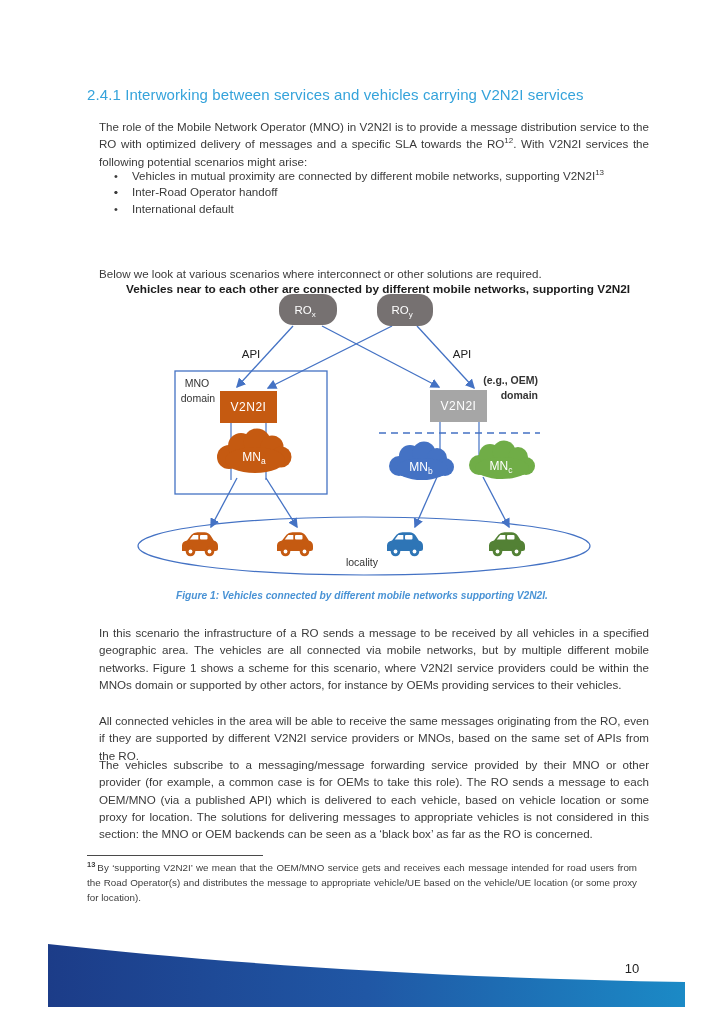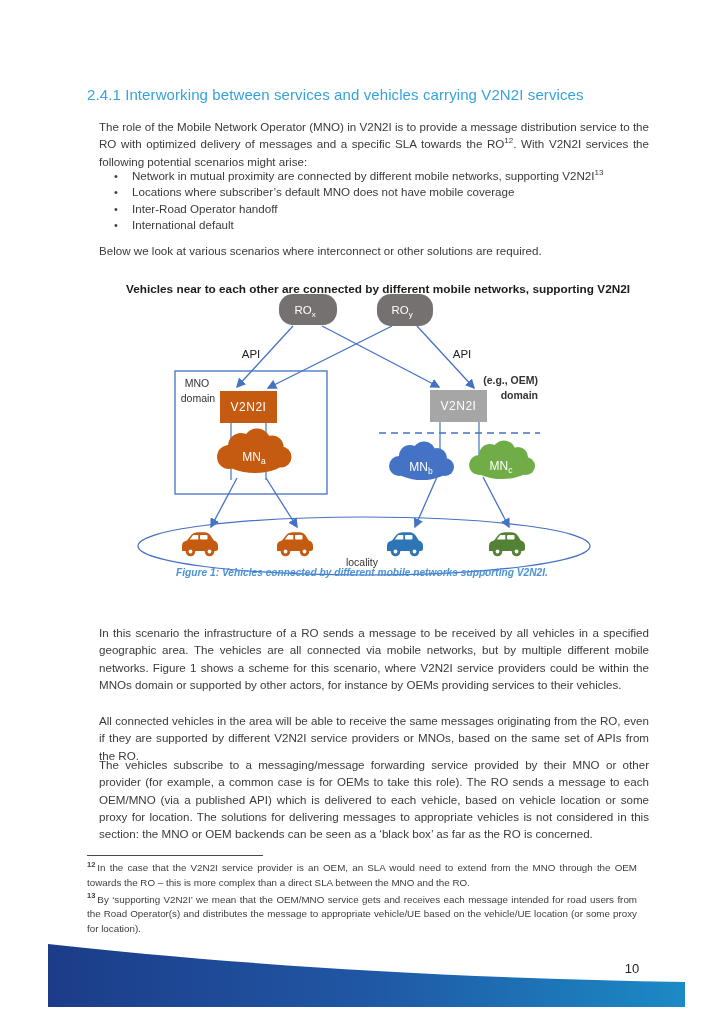--- a/index.html
+++ b/index.html
@@ -44,27 +44,27 @@
   .small-label.bold{font-weight:600;}
 </style>
 </head>
 <body>
 
 <h1 class="abs content sec-head" style="top:86px;">2.4.1 Interworking between services and vehicles carrying V2N2I services</h1>
 
 <p class="abs content body" style="top:106px;"><span>The role of the Mobile Network Operator (MNO) in V2N2I is to provide a message distribution service to the RO with optimized delivery of messages and a specific SLA towards the RO</span><sup class="marker">12</sup><span>. With V2N2I services the following potential scenarios might arise:</span></p>
 
 <ul class="abs content bullets" style="top:168px;">
-  <li><span class="dot">•</span><span>Network in mutual proximity are connected by different mobile networks, supporting V2N2I</span><sup class="marker">13</sup></li>
-  <li><span class="dot">•</span><span>Locations where subscriber’s default MNO does not have mobile coverage</span></li>
+  <li><span class="dot">•</span><span>Vehicles in mutual proximity are connected by different mobile networks, supporting V2N2I</span><sup class="marker">13</sup></li>
+  <li><span class="dot">•</span></li>
   <li><span class="dot">•</span><span>Inter-Road Operator handoff</span></li>
   <li><span class="dot">•</span><span>International default</span></li>
 </ul>
 
-<p class="abs content body" style="top:230px;">Below we look at various scenarios where interconnect or other solutions are required.</p>
+<p class="abs content body" style="top:253px;">Below we look at various scenarios where interconnect or other solutions are required.</p>
 
 <p class="abs content diagram-title" style="top:266px;">Vehicles near to each other are connected by different mobile networks, supporting V2N2I</p>
 
 <svg class="abs" style="left:130px;top:288px;" width="480" height="292" viewBox="0 0 480 292">
   <defs>
     <marker id="arrow" viewBox="0 0 10 10" refX="8.5" refY="5" markerWidth="7.5" markerHeight="7.5" orient="auto-start-reverse">
       <path d="M0,0 L10,5 L0,10 z" fill="#4472c4"></path>
     </marker>
     <symbol id="car-shape" viewBox="0 0 40 28">
       <path d="M2,21 L2,15.5 Q2,11.5 7,10.5 L11.5,4.8 Q13.5,2.2 17.5,2.2 L24.5,2.2 Q28.5,2.2 30.8,5.8 L33.8,10.5 Q38,11.5 38,16 L38,18.5 Q38,21 35.5,21 Z"></path>
@@ -161,29 +161,28 @@
   </g>
 
   <use href="#car-shape" x="50" y="242" width="40" height="28" fill="#c55a11"></use>
   <use href="#car-shape" x="145" y="242" width="40" height="28" fill="#c55a11"></use>
   <use href="#car-shape" x="255" y="242" width="40" height="28" fill="#2e75b6"></use>
   <use href="#car-shape" x="357" y="242" width="40" height="28" fill="#538135"></use>
 
   <text x="232" y="278" text-anchor="middle" class="small-label">locality</text>
 </svg>
 
-<p class="abs content fig-caption" style="top:567px;">Figure 1: Vehicles connected by different mobile networks supporting V2N2I.</p>
+<p class="abs content fig-caption" style="top:590px;">Figure 1: Vehicles connected by different mobile networks supporting V2N2I.</p>
 
 <p class="abs content body" style="top:612px;">In this scenario the infrastructure of a RO sends a message to be received by all vehicles in a specified geographic area. The vehicles are all connected via mobile networks, but by multiple different mobile networks. Figure 1 shows a scheme for this scenario, where V2N2I service providers could be within the MNOs domain or supported by other actors, for instance by OEMs providing services to their vehicles.</p>
 <p class="abs content body" style="top:700px;">All connected vehicles in the area will be able to receive the same messages originating from the RO, even if they are supported by different V2N2I service providers or MNOs, based on the same set of APIs from the RO.</p>
 <p class="abs content body" style="top:744px;">The vehicles subscribe to a messaging/message forwarding service provided by their MNO or other provider (for example, a common case is for OEMs to take this role). The RO sends a message to each OEM/MNO (via a published API) which is delivered to each vehicle, based on vehicle location or some proxy for location. The solutions for delivering messages to appropriate vehicles is not considered in this section: the MNO or OEM backends can be seen as a ‘black box’ as far as the RO is concerned.</p>
 
 <hr class="abs fn-rule" style="left:87px;top:855px;">
 <div class="abs content" style="top:861px;">
-  <p class="footnote"><sup class="fn-m">12</sup><span>In the case that the V2N2I service provider is an OEM, an SLA would need to extend from the MNO through the OEM towards the RO – this is more complex than a direct SLA between the MNO and the RO.</span></p>
   <p class="footnote"><sup class="fn-m">13</sup><span>By ‘supporting V2N2I’ we mean that the OEM/MNO service gets and receives each message intended for road users from the Road Operator(s) and distributes the message to appropriate vehicle/UE based on the vehicle/UE location (or some proxy for location).</span></p>
 </div>
 
 <div class="abs page-number" style="left:618px;top:961px;">10</div>
 
 <svg class="abs" style="left:0;top:938px;" width="724" height="86" viewBox="0 0 724 86">
   <defs>
     <linearGradient id="waveGrad" x1="0" y1="0" x2="1" y2="0">
       <stop offset="0" stop-color="#1c3c88"></stop>
       <stop offset="0.5" stop-color="#2057a5"></stop>

